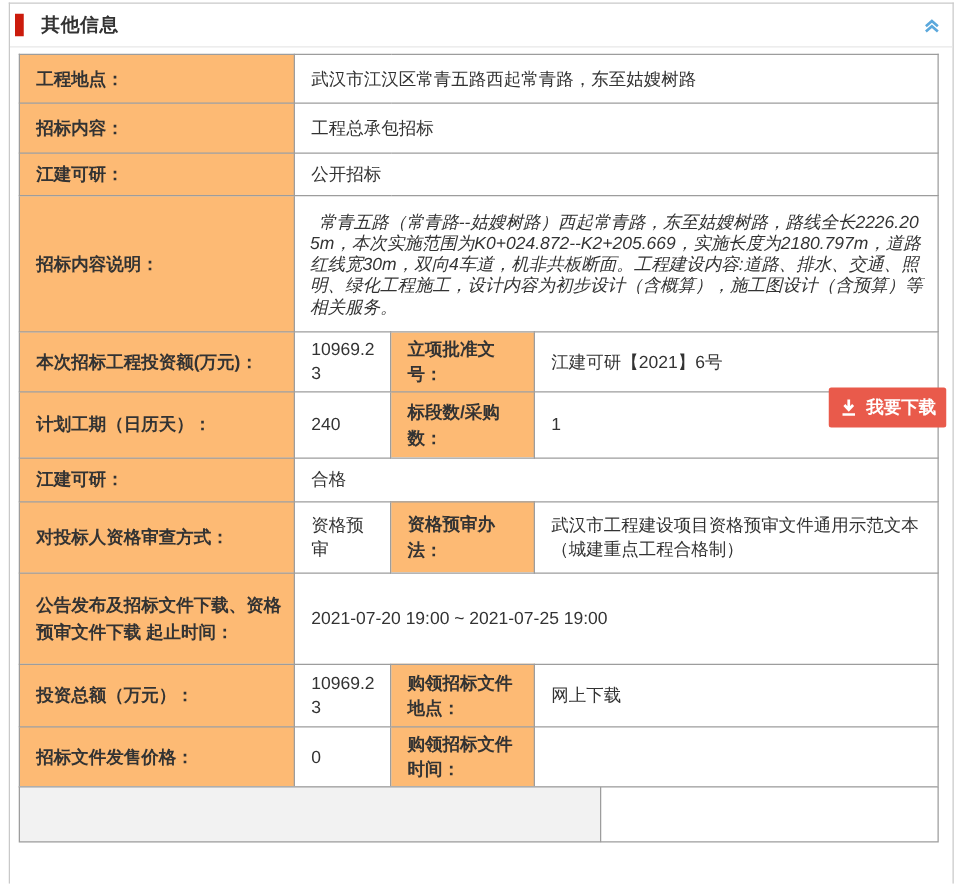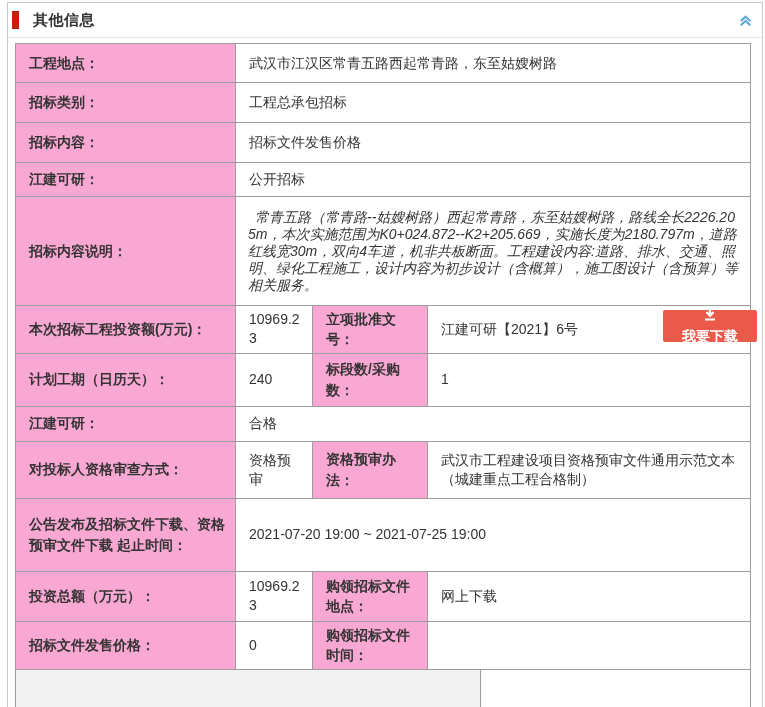--- a/index.html
+++ b/index.html
@@ -9,36 +9,36 @@
   
   .panel-header{height:34px;display:flex;align-items:center;border-bottom:1px solid #e7e7e7;position:relative;}
   .accent-bar{display:inline-block;width:7px;height:18px;background:var(--accent-red,#cb1b0c);margin-left:4px;}
   .panel-title{font-weight:bold;font-size:15px;margin-left:14px;letter-spacing:.5px;}
   .collapse-btn{position:absolute;right:8px;top:9px;width:17px;height:17px;cursor:pointer;}
   
   table.info{border-collapse:collapse;table-layout:fixed;width:736px;margin:5px 0 0 7px;
     font-size:14px;}
   table.info td{border:1px solid #9d9d9d;vertical-align:middle;padding:3px 8px 3px 13px;
     word-break:break-all;box-sizing:border-box;}
-  td.lbl{background:#f9a8d4;font-weight:bold;line-height:1.45;}
+  td.lbl{background:#fdba74;font-weight:bold;line-height:1.45;}
   td.val{background:#fff;line-height:1.35;}
   td.num{padding-left:10px;padding-right:2px;}
   tr.r1{height:39px}tr.r2{height:40px}tr.r3{height:40px}tr.r4{height:34px}
   tr.r5{height:109px}tr.r6{height:45px}tr.r7{height:53px}tr.r8{height:35px}
   tr.r9{height:57px}tr.r10{height:73px}tr.r11{height:50px}tr.r12{height:34px}tr.r13{height:48px}
   tr.r5 td.val{line-height:17px;padding:6px 10px 6px 12px;text-indent:7px;font-style:italic;}
   
   .partial-row{display:flex;width:736px;margin:-1px 0 0 7px;height:45px;}
   .partial-row .pcell{box-sizing:border-box;border:1px solid #9d9d9d;}
   .partial-row .pcell.lbl2{width:466px;background:#f2f2f2;}
   .partial-row .pcell.val2{flex:1;margin-left:-1px;background:#fff;}
   
   .download-btn{position:absolute;left:655px;top:307px;width:94px;height:32px;
     background:var(--button-red,#e95a4b);border-radius:2px;display:flex;align-items:center;
-    justify-content:center;gap:6px;color:#fff;font-size:14px;font-weight:bold;cursor:pointer;flex-direction:column;}
+    justify-content:center;gap:6px;color:#fff;font-size:14px;font-weight:bold;cursor:pointer;}
 </style>
 </head>
 <body>
 
 <div class="panel">
 
   <div class="panel-header">
     <span class="accent-bar"></span>
     <span class="panel-title">其他信息</span>
     <span class="collapse-btn">
@@ -54,27 +54,23 @@
         <col style="width:77px">
         <col style="width:115px">
         <col>
       </colgroup>
 
     <tbody>
         <tr class="r1">
       <td class="lbl">工程地点：</td>
       <td class="val" colspan="3">武汉市江汉区常青五路西起常青路，东至姑嫂树路</td>
     </tr>
-    <tr class="r2">
-      <td class="lbl">招标类别：</td>
-      <td class="val" colspan="3">工程总承包招标</td>
-    </tr>
     <tr class="r3">
       <td class="lbl">招标内容：</td>
-      <td class="val" colspan="3">招标文件发售价格</td>
+      <td class="val" colspan="3">工程总承包招标</td>
     </tr>
     <tr class="r4">
       <td class="lbl">江建可研：</td>
       <td class="val" colspan="3">公开招标</td>
     </tr>
     <tr class="r5">
       <td class="lbl">招标内容说明：</td>
       <td class="val" colspan="3">常青五路（常青路--姑嫂树路）西起常青路，东至姑嫂树路，路线全长2226.205m，本次实施范围为K0+024.872--K2+205.669，实施长度为2180.797m，道路红线宽30m，双向4车道，机非共板断面。工程建设内容:道路、排水、交通、照明、绿化工程施工，设计内容为初步设计（含概算），施工图设计（含预算）等相关服务。</td>
     </tr>
     <tr class="r6">

